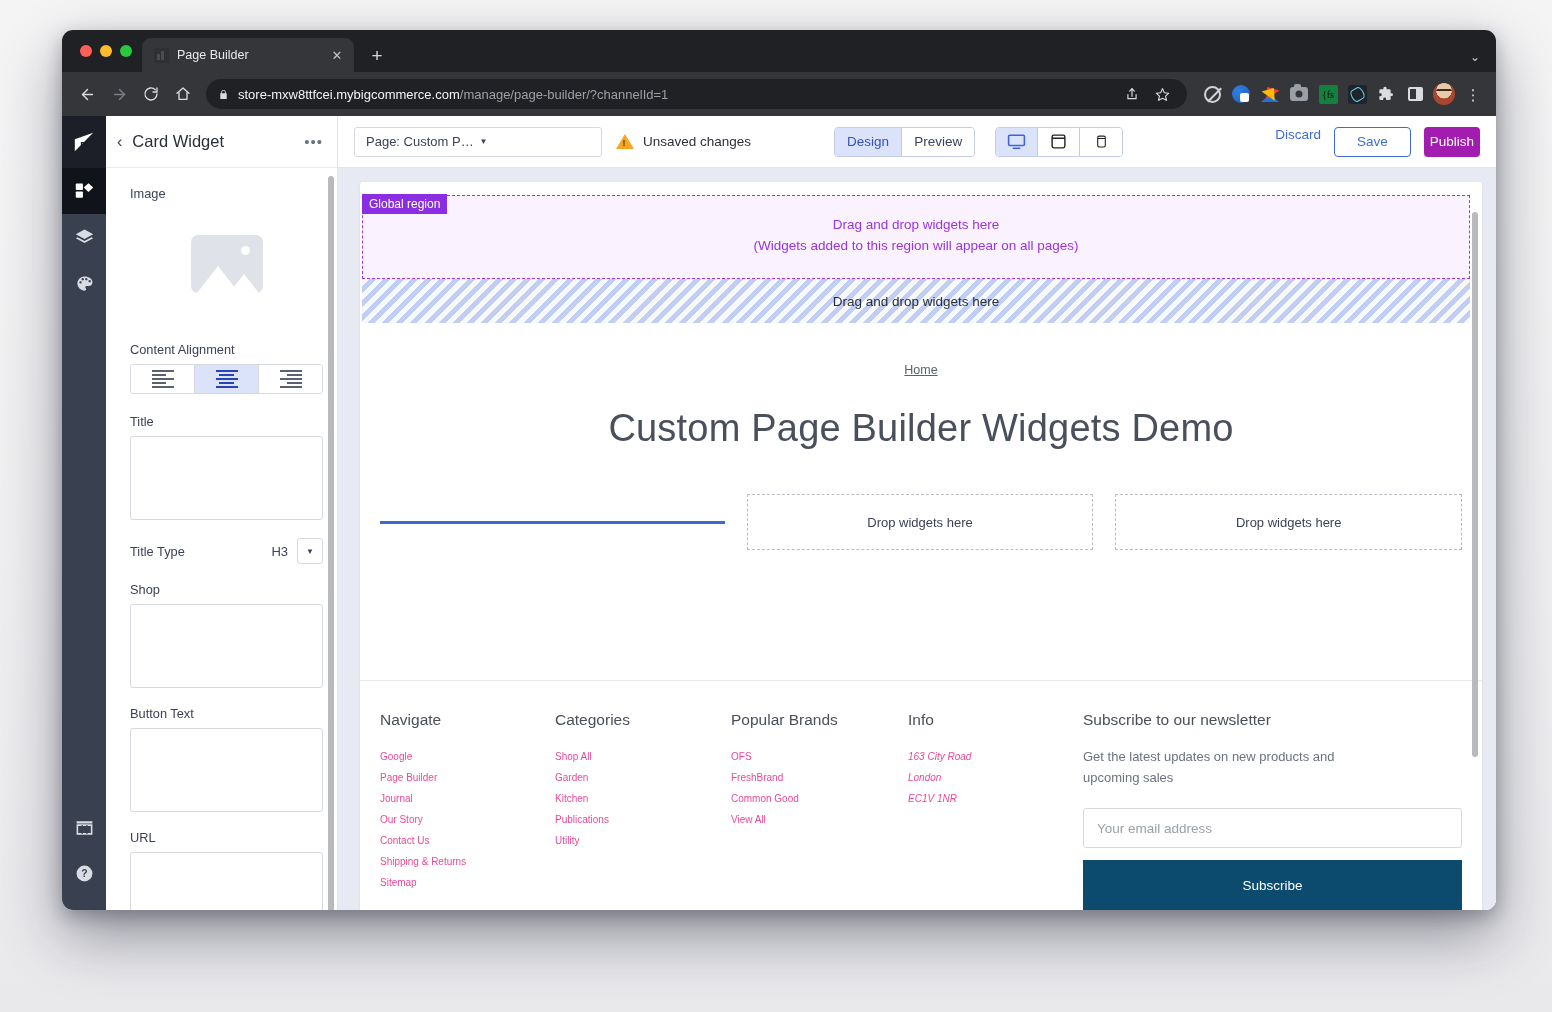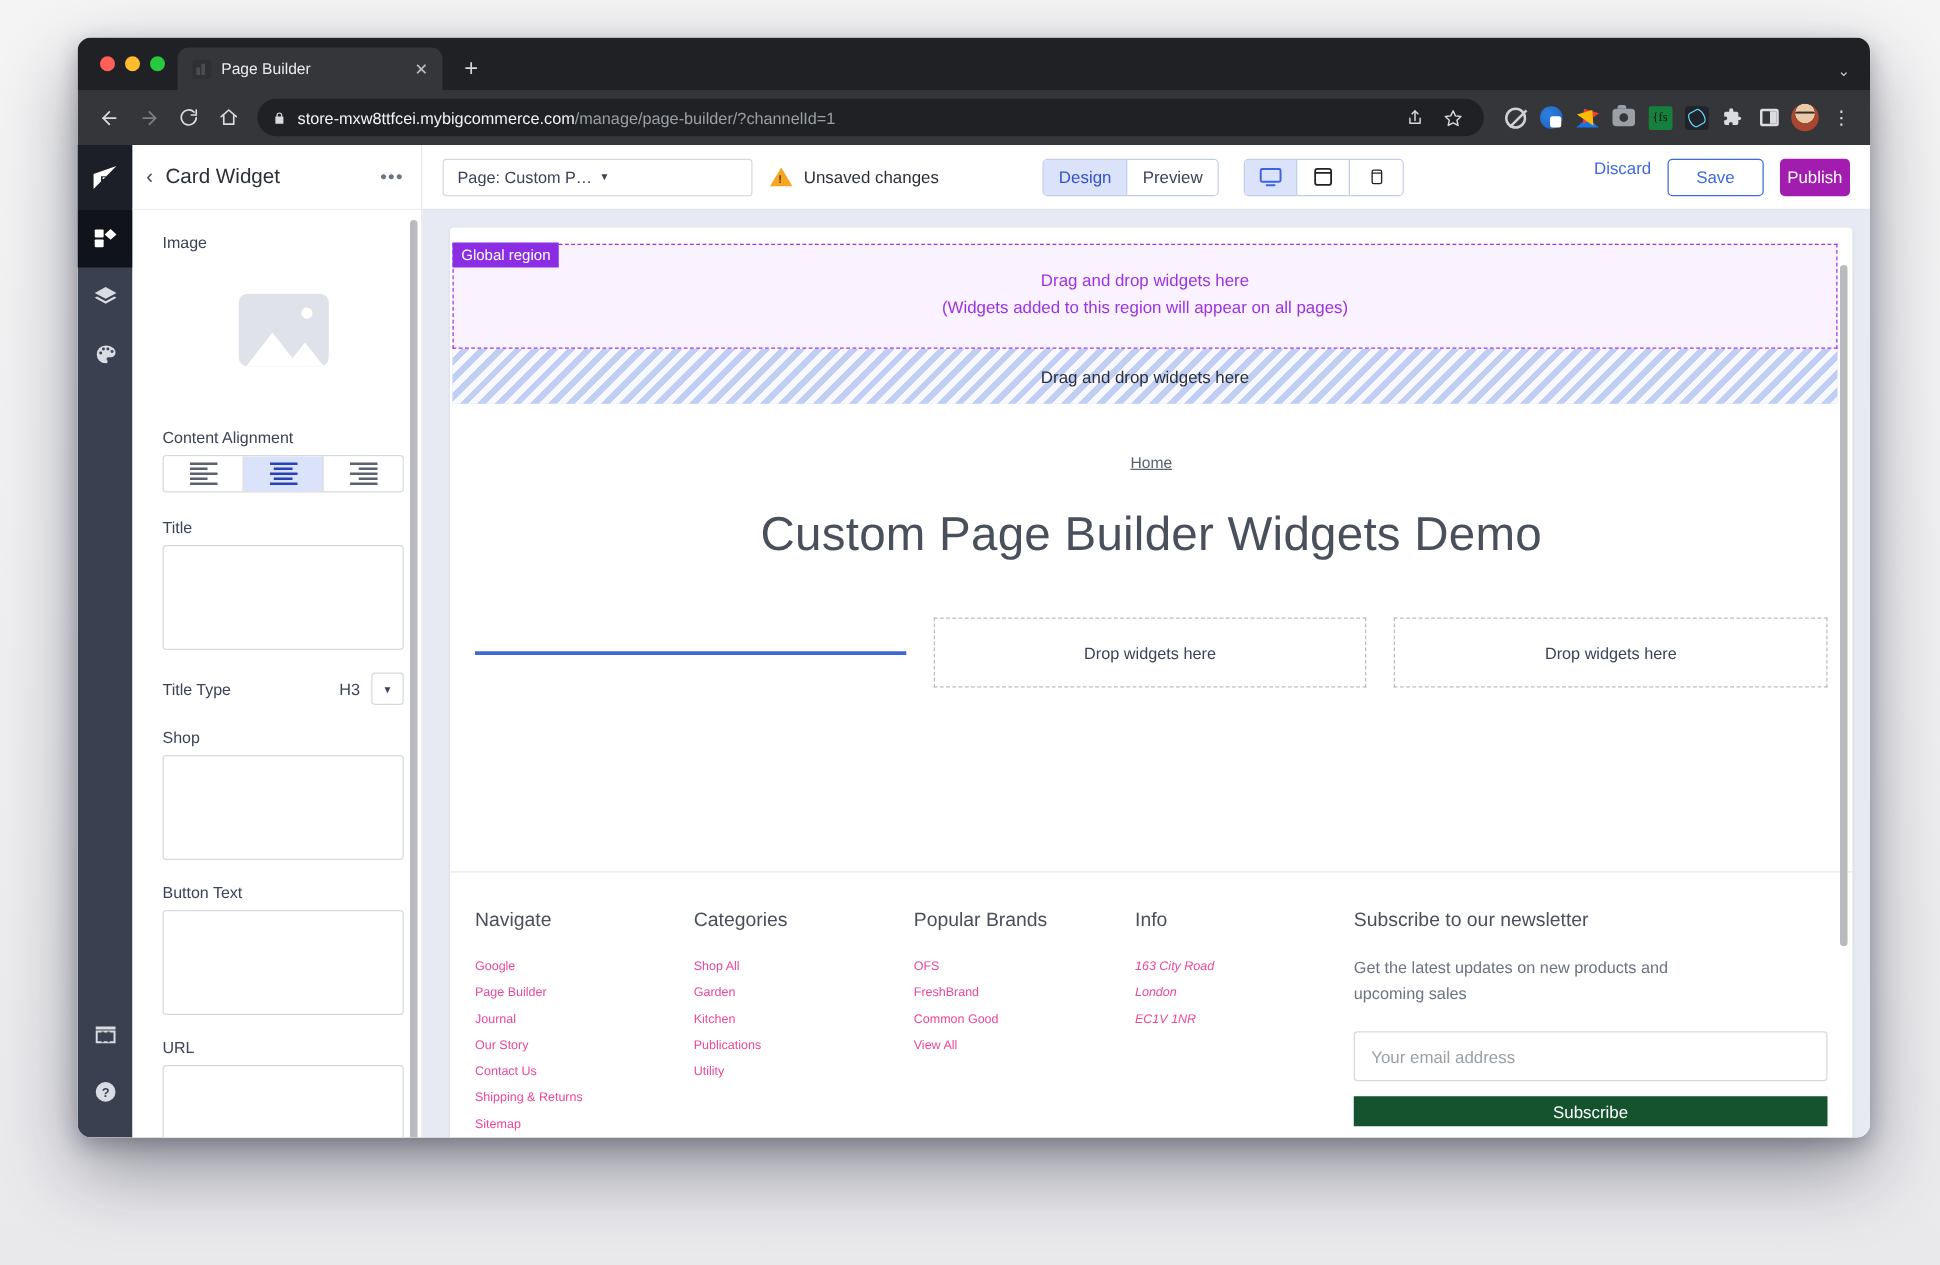--- a/index.html
+++ b/index.html
@@ -275,21 +275,21 @@
   .fcol.c5 { flex: 1; }
   .fh { font-size: 15.5px; color: #4a4f5c; margin-bottom: 17px; }
   .fl { font-size: 10px; color: #ec4899; line-height: 21px; }
   .fl.it { font-style: italic; }
   .fnote { font-size: 13px; color: #6b7280; line-height: 21px; max-width: 300px; }
   .emailbox {
     margin-top: 20px; height: 40px; border: 1px solid #d6d9de; border-radius: 3px;
     display: flex; align-items: center; padding: 0 13px; font-size: 13.5px; color: #9aa0a6;
   }
   .subbtn {
-    margin-top: 12px; height: 24px; background: #14532d; color: #fff;
+    margin-top: 12px; height: 50px; background: #0c4a6e; color: #fff;
     display: flex; align-items: center; justify-content: center; font-size: 13.5px;
   }
 
   .pg-scroll { position: absolute; right: 4px; top: 30px; width: 6px; height: 545px; background: #b8babd; border-radius: 3px; }
 </style>
 </head>
 <body>
 
 <div class="window">
 

